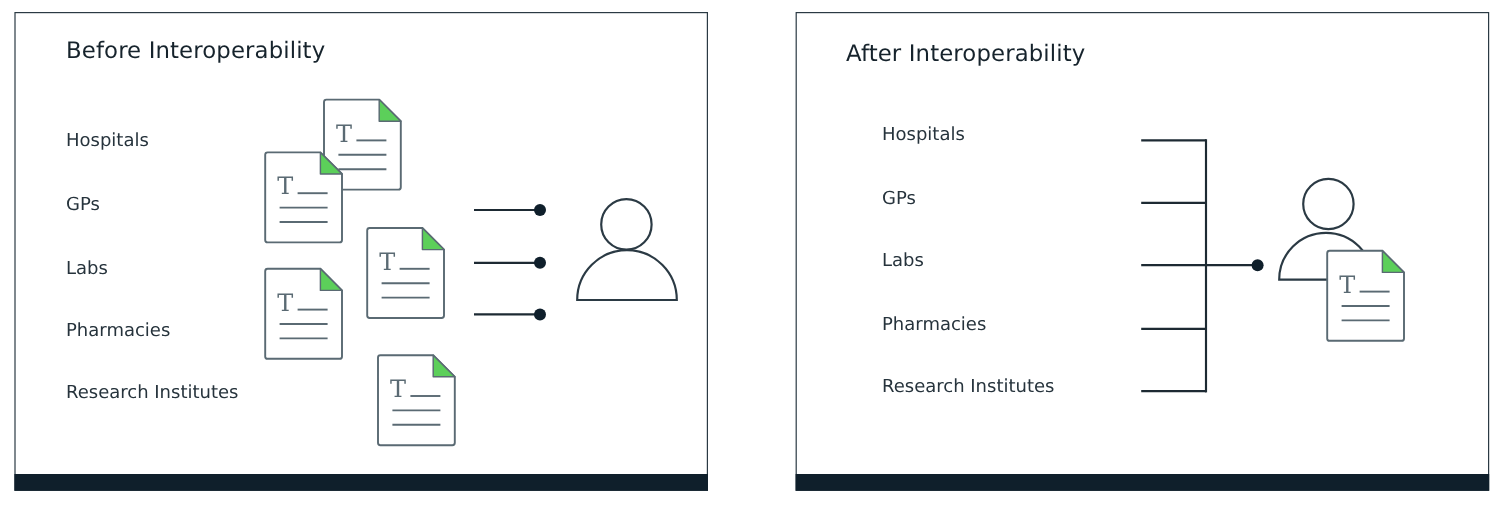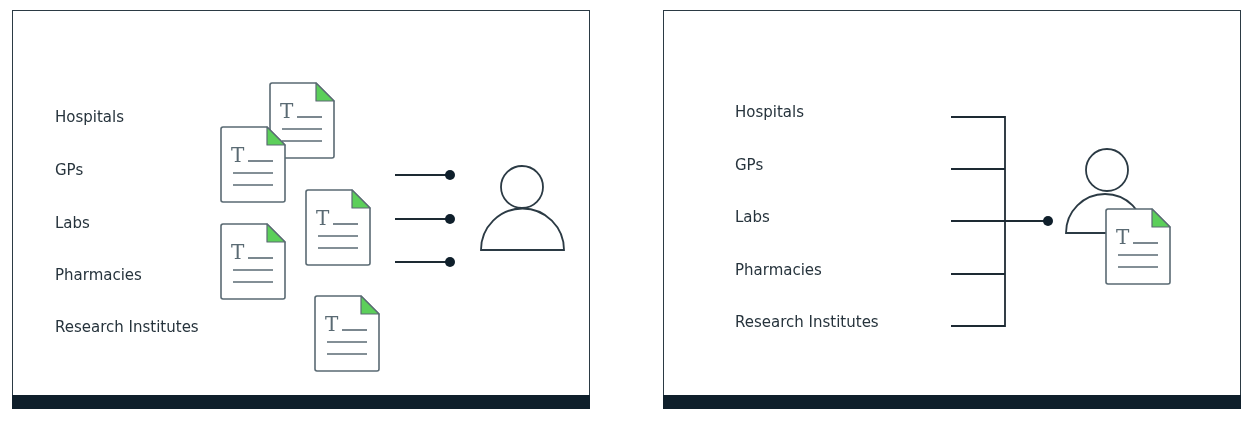--- a/index.html
+++ b/index.html
@@ -7,29 +7,31 @@
   .panel { position:absolute; top:10px; width:578px; height:399px; border:1.5px solid #2b3a44; box-sizing:border-box; background:#fff; }
   .panel .footer { position:absolute; left:-1px; right:-1px; bottom:-1px; height:14px; background:#0f1f2b; }
   .title { position:absolute; font-size:19px; font-weight:500; color:#16232c; letter-spacing:0.1px; }
   .label { position:absolute; font-size:15px; color:#26333c; }
   svg.art { position:absolute; left:0; top:0; overflow:visible; }
 </style>
 </head>
 <body>
 
 <div class="panel" style="left:12px;">
+  <div class="title" style="left:42px; top:20px;">Before Interoperability</div>
   <div class="label" style="left:42px; top:97px;">Hospitals</div>
   <div class="label" style="left:42px; top:150px;">GPs</div>
   <div class="label" style="left:42px; top:203px;">Labs</div>
   <div class="label" style="left:42px; top:255px;">Pharmacies</div>
   <div class="label" style="left:42px; top:307px;">Research Institutes</div>
   <div class="footer"></div>
 </div>
 
 <div class="panel" style="left:663px;">
+  <div class="title" style="left:41px; top:23px;">After Interoperability</div>
   <div class="label" style="left:71px; top:92px;">Hospitals</div>
   <div class="label" style="left:71px; top:145px;">GPs</div>
   <div class="label" style="left:71px; top:197px;">Labs</div>
   <div class="label" style="left:71px; top:250px;">Pharmacies</div>
   <div class="label" style="left:71px; top:302px;">Research Institutes</div>
   <div class="footer"></div>
 </div>
 
 <svg class="art" width="1256" height="422" viewBox="0 0 1256 422">
   <defs>

